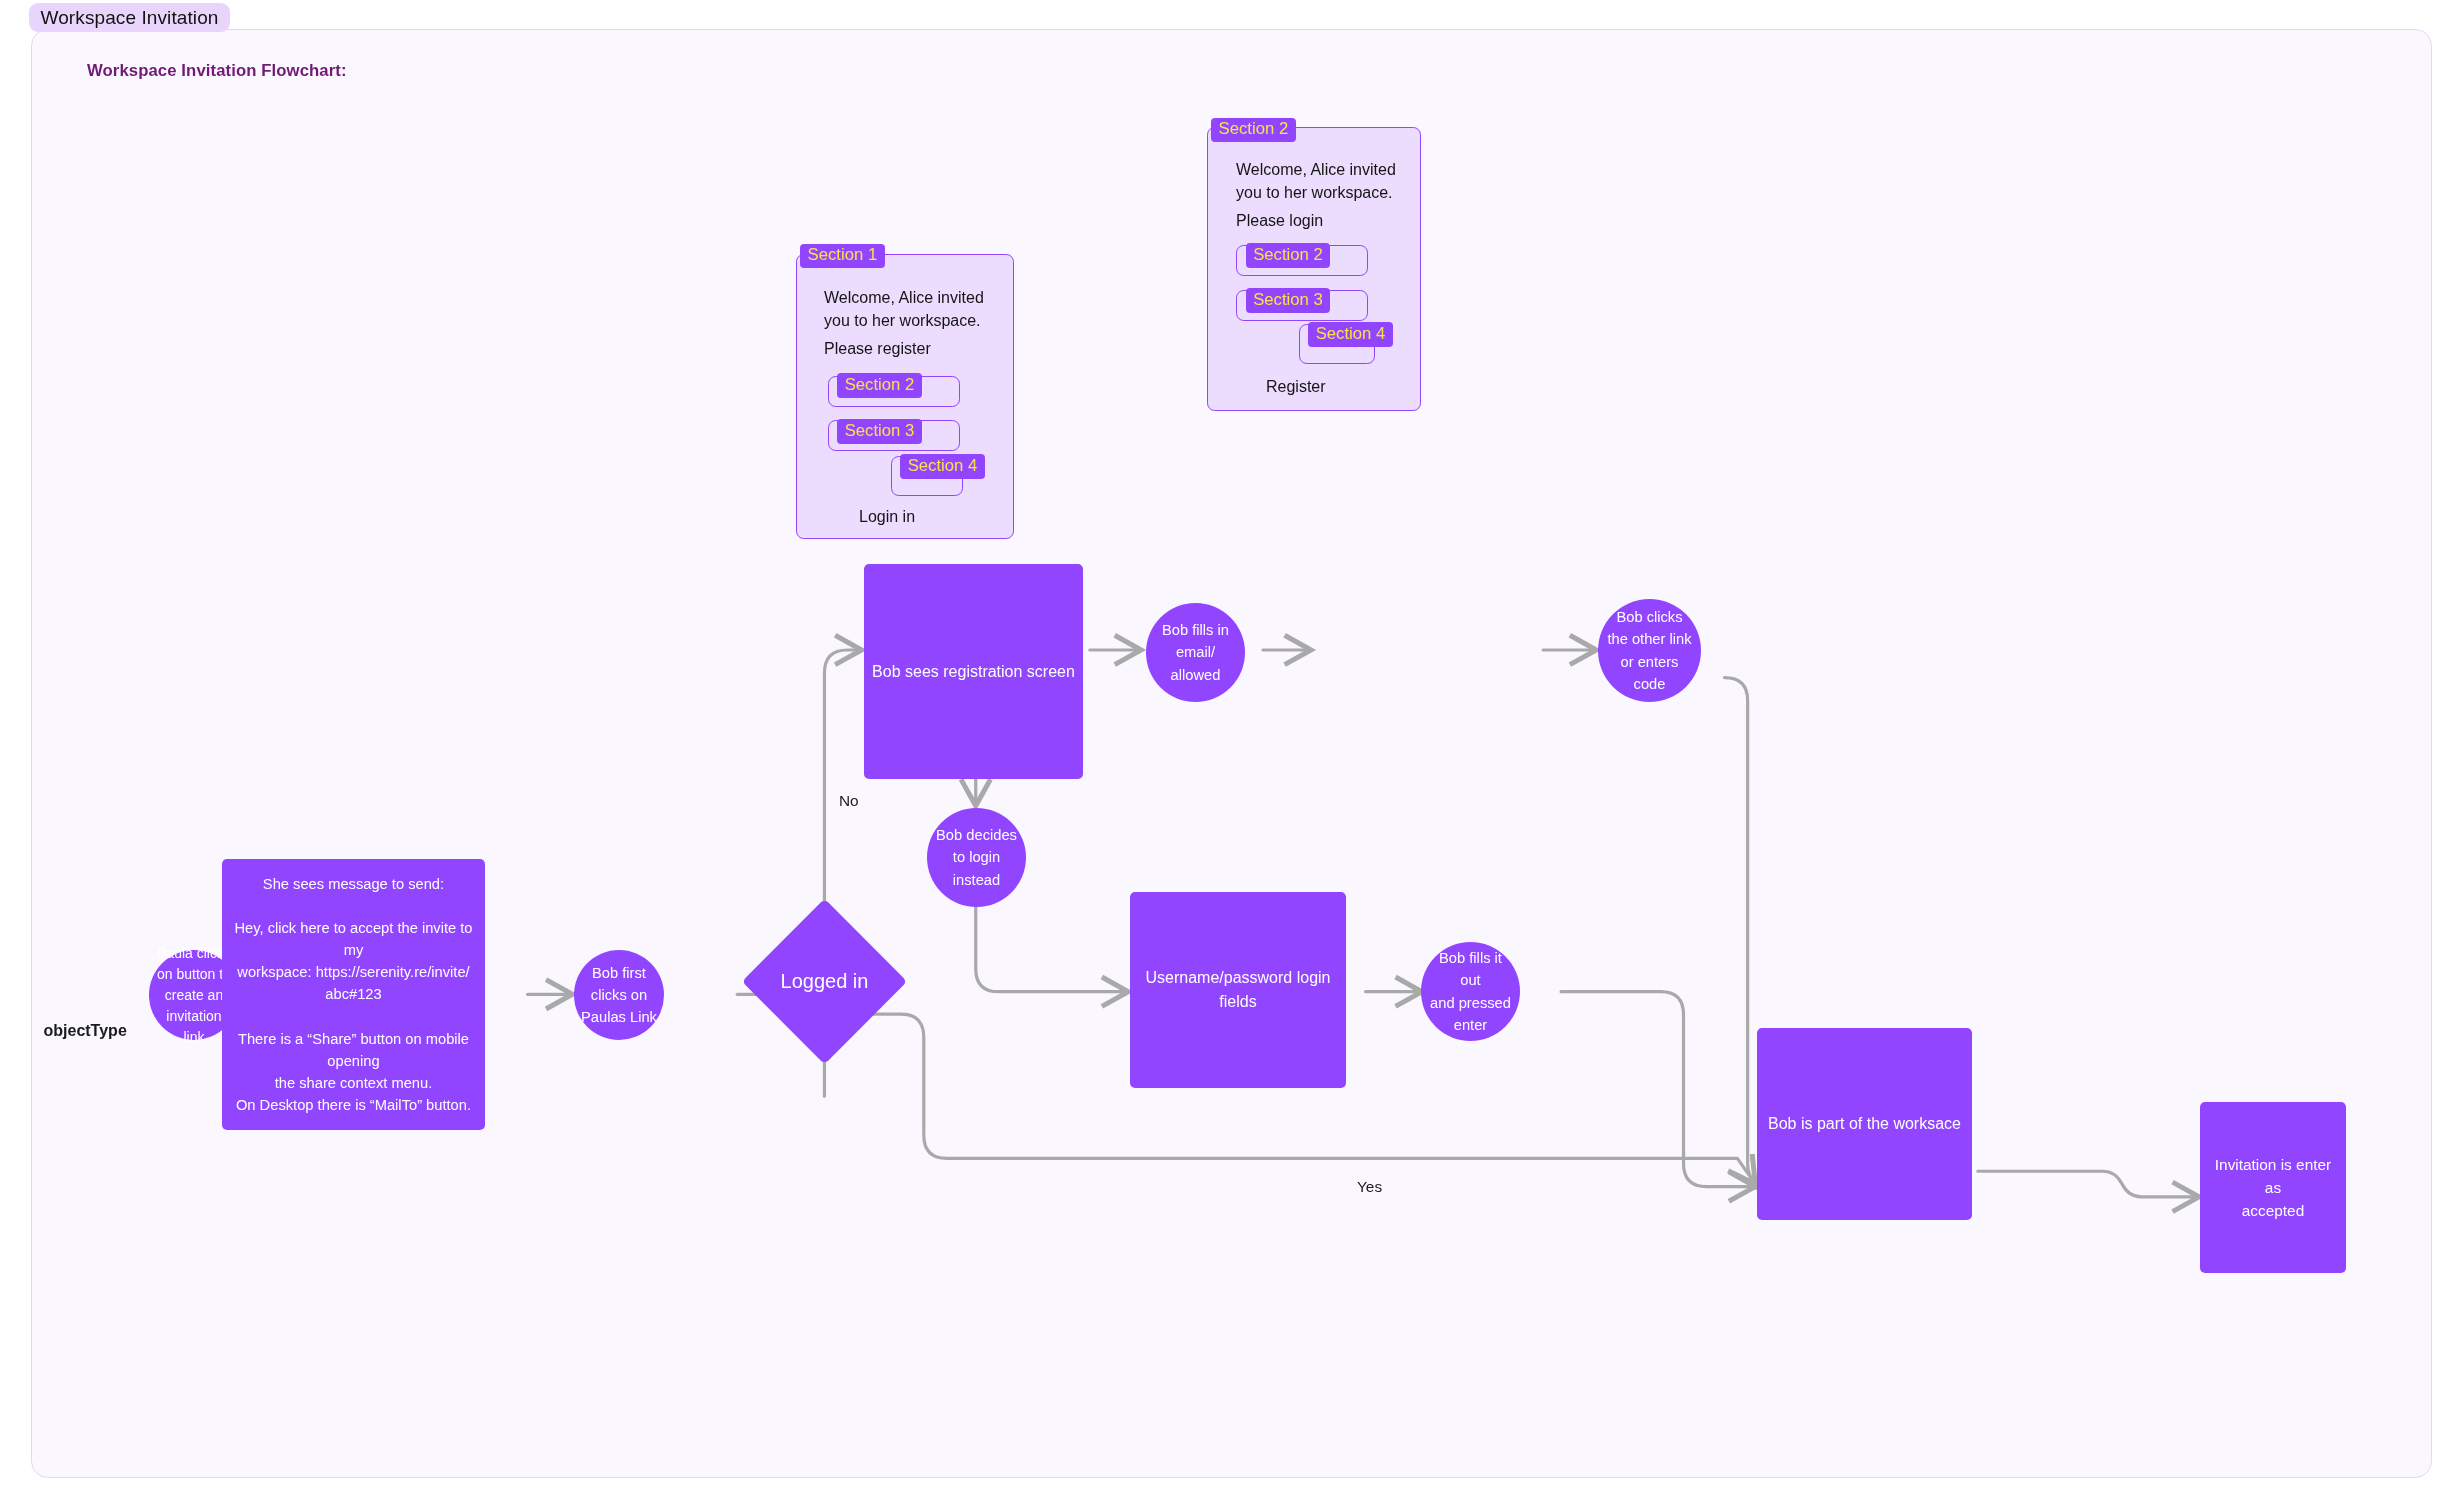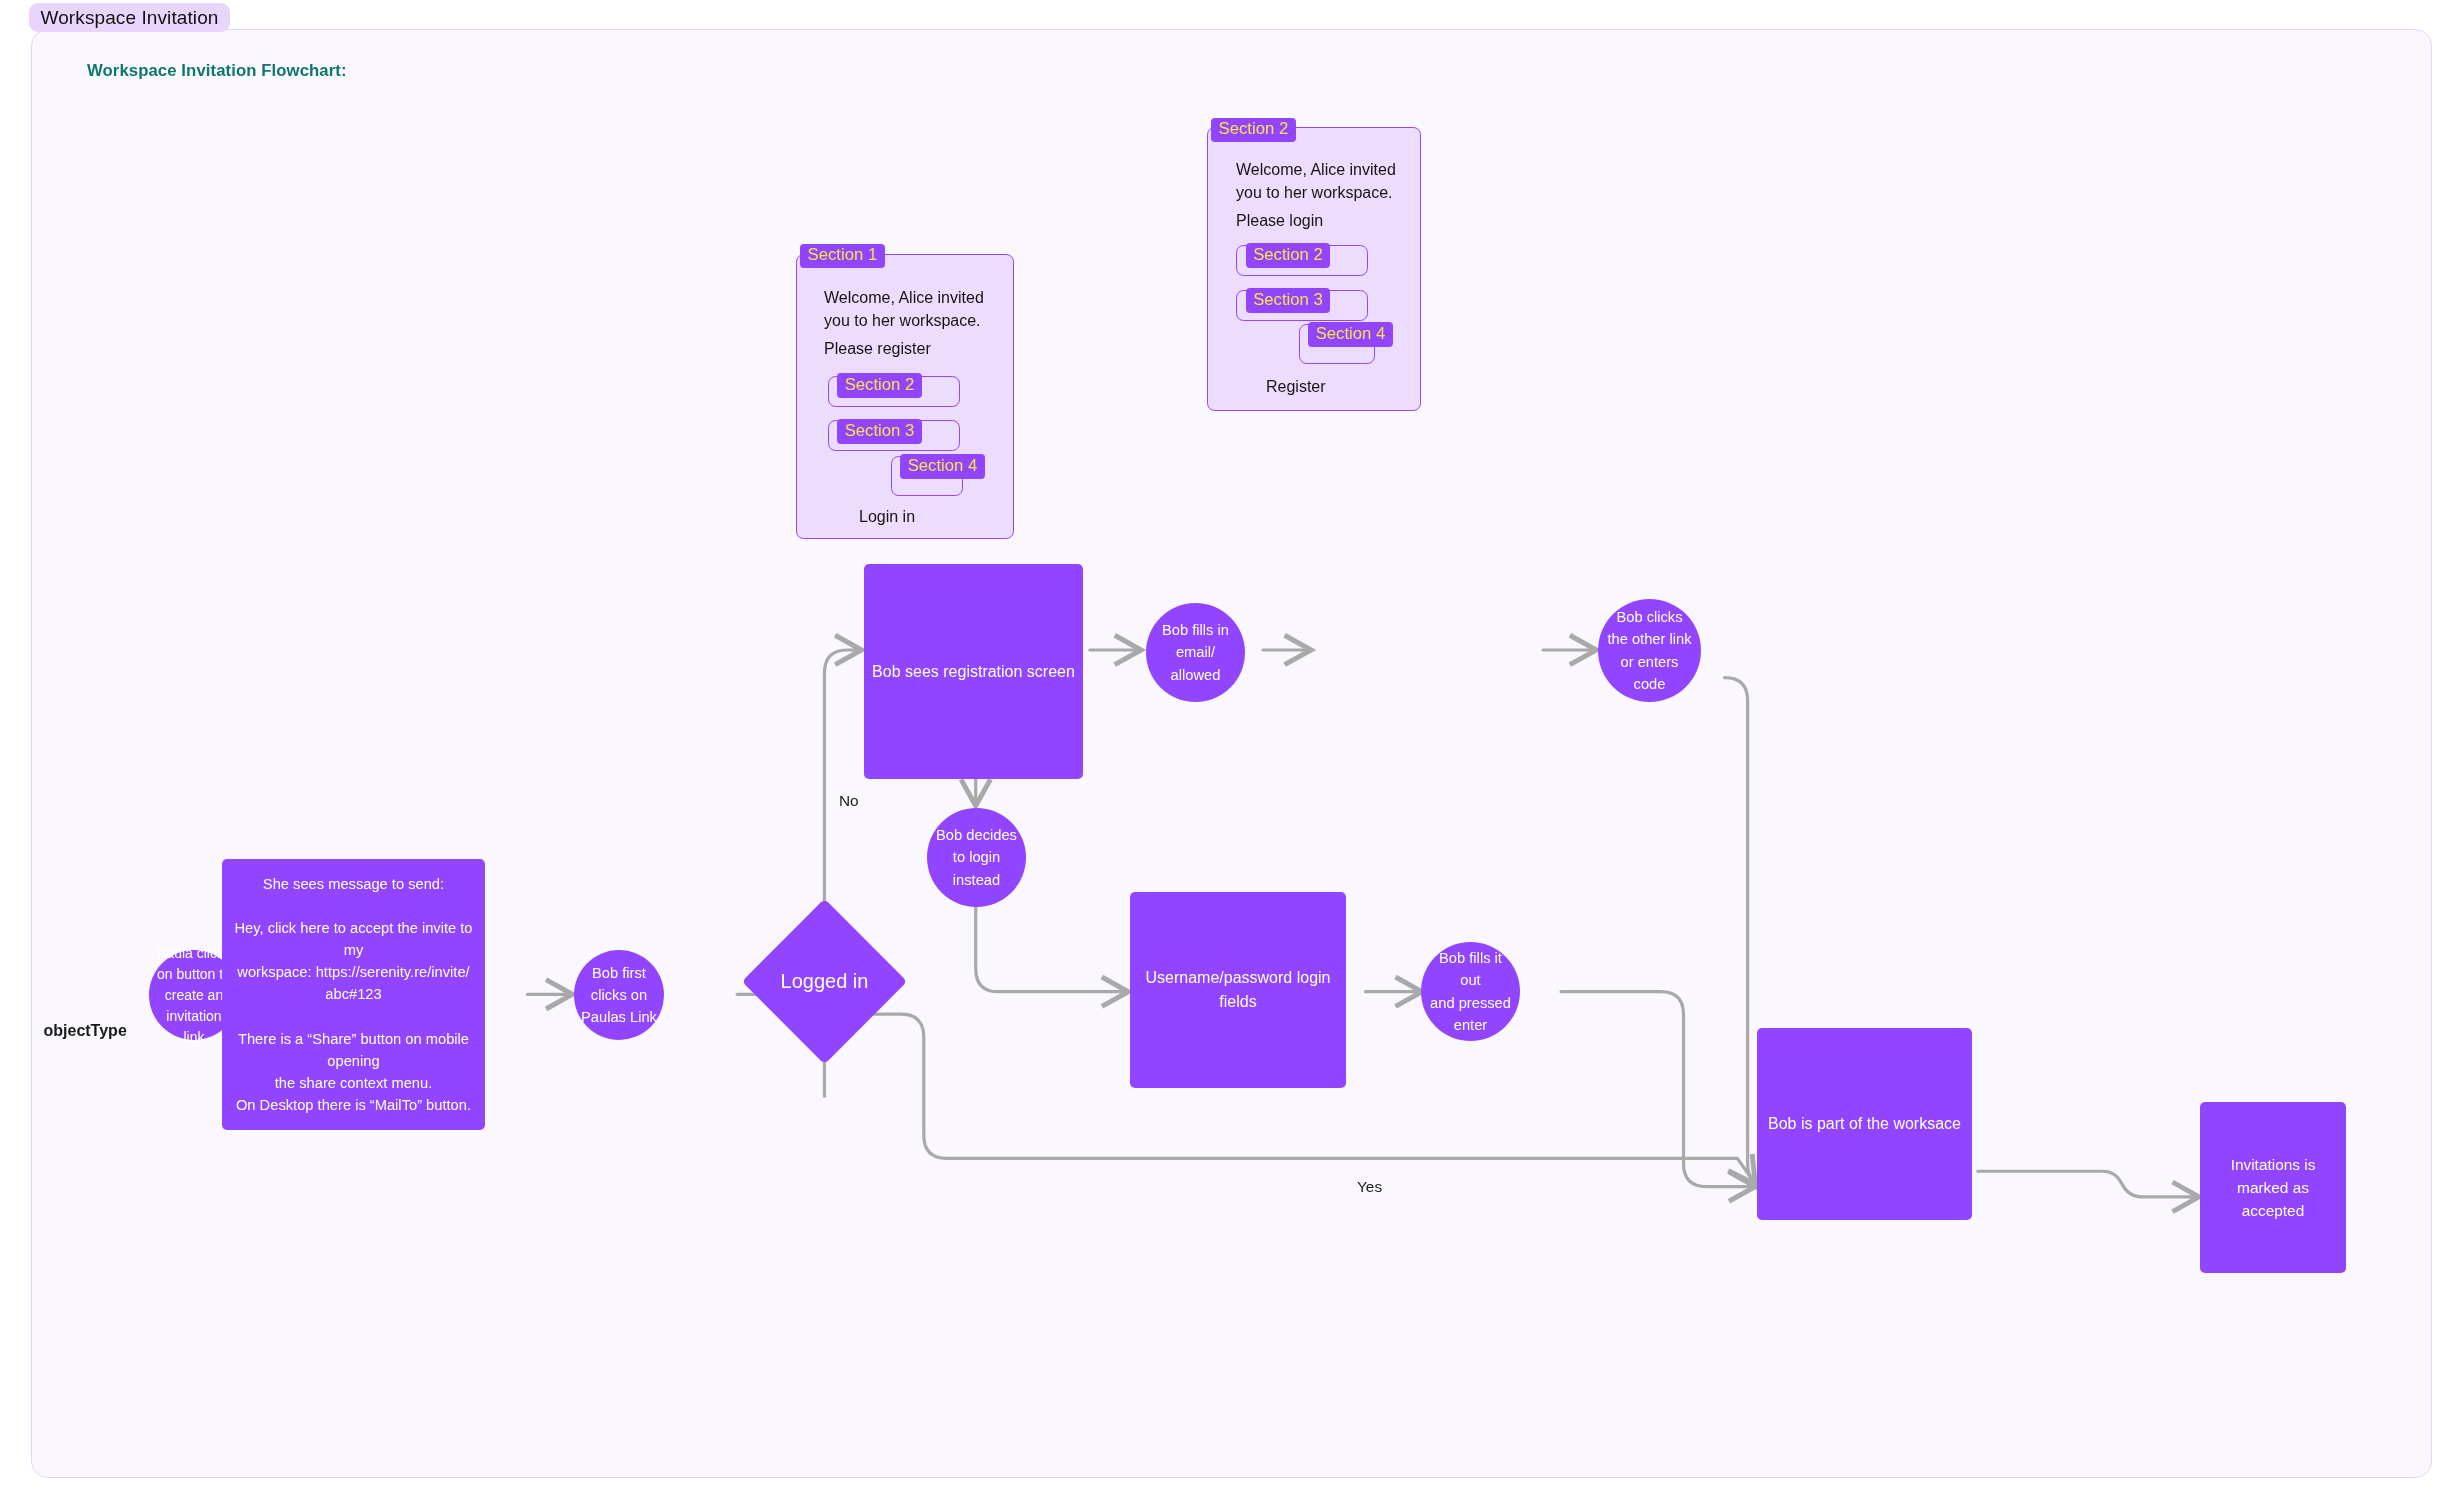--- a/index.html
+++ b/index.html
@@ -46,21 +46,21 @@
     box-sizing: border-box;
     overflow: hidden;
   }
 
   .board-title {
     position: absolute;
     left: 55px;
     top: 31px;
     font-size: 16.7px;
     font-weight: bold;
-    color: #0f766e;
+    color: #701a75;
     letter-spacing: 0.1px;
     white-space: nowrap;
   }
 
   
   .edges {
     position: absolute;
     left: 0;
     top: 0;
     width: 2401px;
@@ -341,20 +341,20 @@
       <span class="node-label">Bob fills it out
 and pressed
 enter</span>
     </div>
 
     <div class="node rect" style="left:1725px; top:998px; width:215px; height:192px; font-size:16px;">
       <span class="node-label">Bob is part of the worksace</span>
     </div>
 
     <div class="node rect" style="left:2168px; top:1072px; width:146px; height:171px; font-size:15.4px;">
-      <span class="node-label">Invitations is marked as
+      <span class="node-label">Invitation is enter as
 accepted</span>
     </div>
 
 
   </div>
 </div>
 
 
 </body></html>

